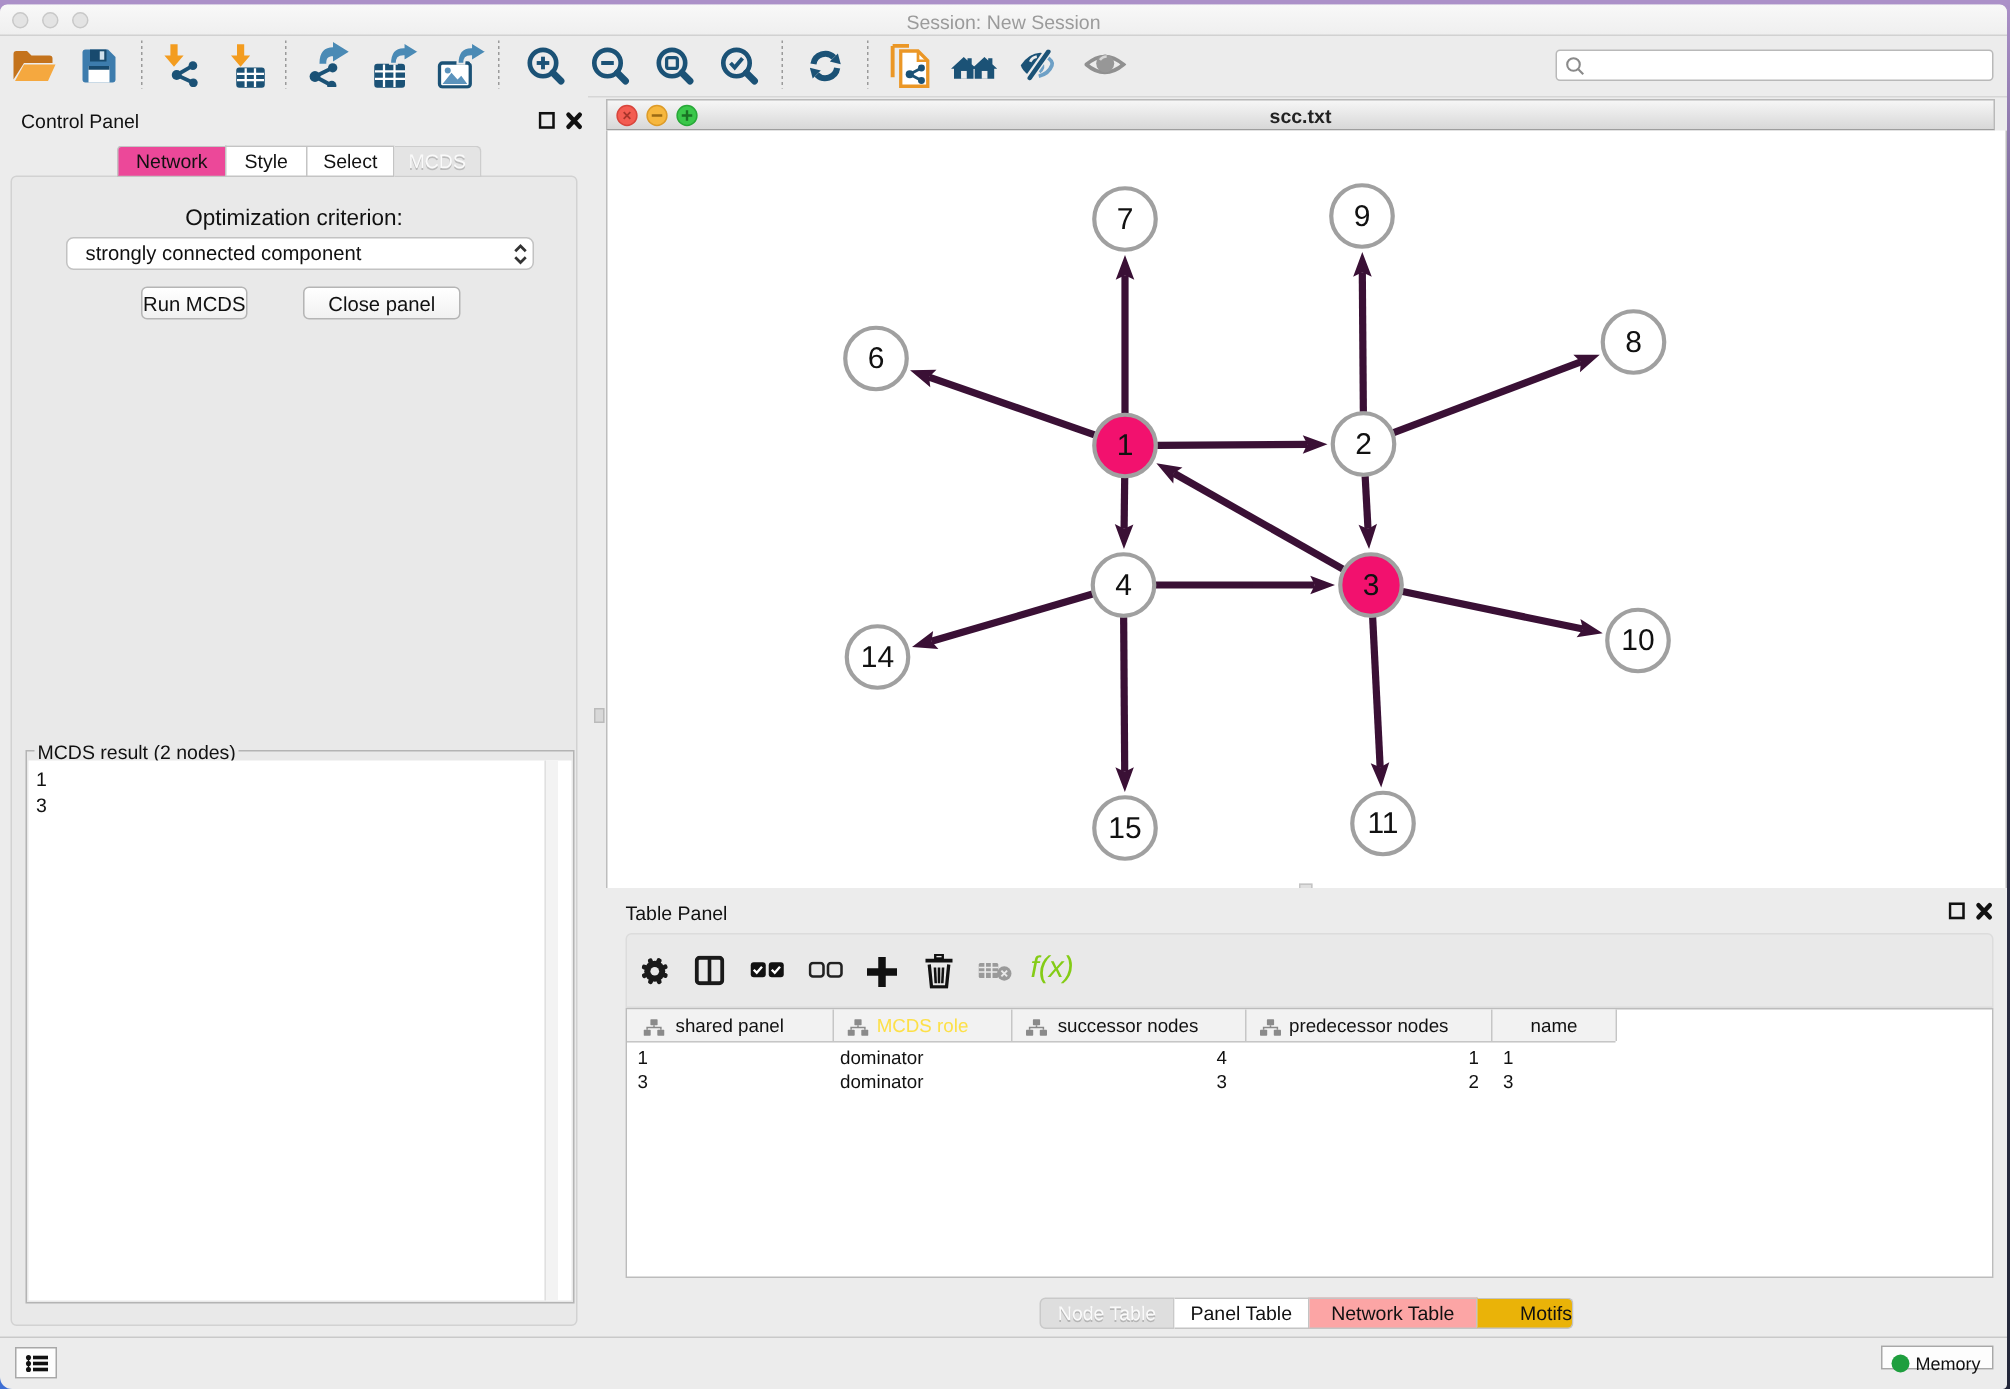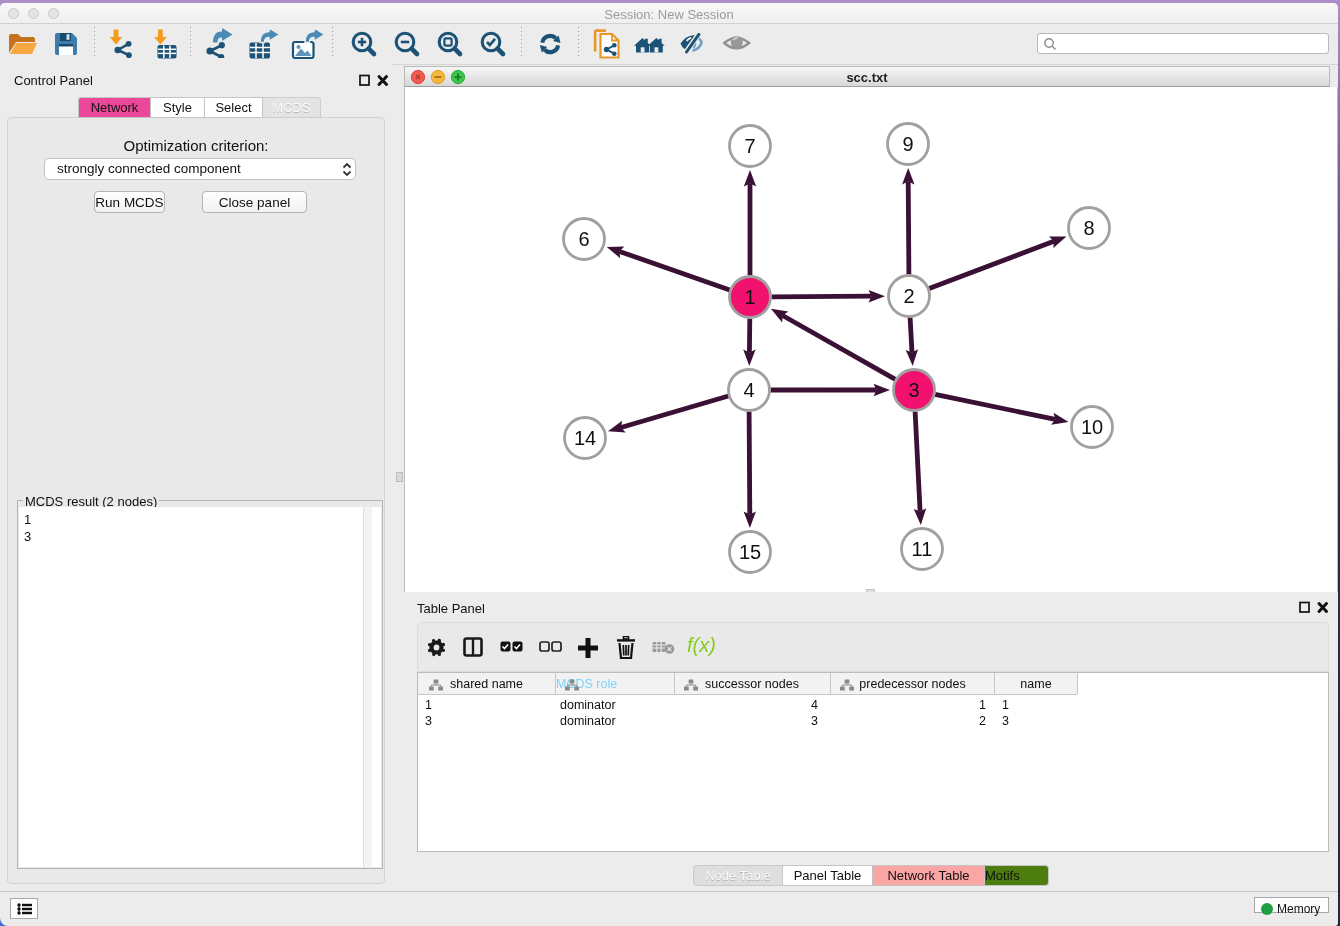--- a/index.html
+++ b/index.html
@@ -314,22 +314,22 @@
       <line x1="9.1" y1="1" x2="9.1" y2="11"></line>
     </g>
     <circle cx="17.5" cy="8" r="4.8" fill="#9a9a9a"></circle>
     <path d="M15.6 6.1 L19.4 9.9 M19.4 6.1 L15.6 9.9" stroke="#e9e9e9" stroke-width="1.3"></path>
   </svg>
 <div class="abs" style="left:687px;top:634px;font-family:Liberation Sans, sans-serif;font-style:italic;font-size:20px;color:#84cc16">f(x)</div>
 
 <div class="abs" style="left:417px;top:672px;width:912px;height:180px;background:#fff;border:1px solid #bcbcbc"></div>
 <div class="abs" style="left:418px;top:673px;width:659px;height:22px;background:#f2f2f2;border-bottom:1px solid #c6c6c6"></div>
 
-<div class="abs" style="left:418px;top:677px;width:137px;text-align:center;font-size:12.5px;color:#111">shared name</div>
-<div class="abs" style="left:556px;top:677px;width:118px;text-align:left;font-size:12.5px;color:#7dd3fc">MCDS role</div>
+<div class="abs" style="left:418px;top:677px;width:137px;text-align:center;font-size:12.5px;color:#111">shared panel</div>
+<div class="abs" style="left:556px;top:677px;width:118px;text-align:center;font-size:12.5px;color:#fde047">MCDS role</div>
 <div class="abs" style="left:675px;top:677px;width:154px;text-align:center;font-size:12.5px;color:#111">successor nodes</div>
 <div class="abs" style="left:831px;top:677px;width:163px;text-align:center;font-size:12.5px;color:#111">predecessor nodes</div>
 <div class="abs" style="left:995px;top:677px;width:82px;text-align:center;font-size:12.5px;color:#111">name</div>
 <svg style="position:absolute;left:429px;top:679px" width="14" height="12" viewBox="0 0 14 12">
     <g fill="#8a8a8a">
       <rect x="4.6" y="0.5" width="4.8" height="4" rx="0.5"></rect>
       <rect x="0" y="7.5" width="4.8" height="4" rx="0.5"></rect>
       <rect x="9.2" y="7.5" width="4.8" height="4" rx="0.5"></rect>
     </g>
     <path d="M7 4.5 L7 6 M2.4 7.5 L2.4 6 L11.6 6 L11.6 7.5" stroke="#8a8a8a" stroke-width="1" fill="none"></path>
@@ -372,21 +372,21 @@
 <div class="abs" style="left:425px;top:714px;font-size:12.5px;color:#111">3</div>
 <div class="abs" style="left:560px;top:714px;font-size:12.5px;color:#111">dominator</div>
 <div class="abs" style="left:700px;top:714px;width:118px;text-align:right;font-size:12.5px;color:#111">3</div>
 <div class="abs" style="left:860px;top:714px;width:126px;text-align:right;font-size:12.5px;color:#111">2</div>
 <div class="abs" style="left:1002px;top:714px;font-size:12.5px;color:#111">3</div>
 
 <div class="abs" style="left:693px;top:865px;height:21px;display:flex;font-size:13px">
   <div style="width:90px;background:#dedede;border:1px solid #c9c9c9;border-radius:4px 0 0 4px;text-align:center;line-height:20px;color:#fafafa;text-shadow:0 1px 0 #b5b5b5">Node Table</div>
   <div style="width:90px;background:#fff;border:1px solid #c4c4c4;border-left:none;text-align:center;line-height:20px;color:#111">Panel Table</div>
   <div style="width:112px;background:#fca5a5;border:1px solid #c4c4c4;border-left:none;text-align:center;line-height:20px;color:#111">Network Table</div>
-  <div style="width:64px;background:#4d7c0f;border:1px solid #c4c4c4;border-left:none;border-radius:0 4px 4px 0;text-align:left;line-height:20px;color:#111">Motifs</div>
+  <div style="width:64px;background:#eab308;border:1px solid #c4c4c4;border-left:none;border-radius:0 4px 4px 0;text-align:right;line-height:20px;color:#111">Motifs</div>
 </div>
 
 <div class="abs" style="left:0;top:890.5px;width:1338px;height:1px;background:#c9c9c9"></div>
 <div class="abs" style="left:10px;top:898px;width:28px;height:21px;background:#fdfdfd;border:1px solid #a8a8a8"></div>
 <svg class="abs" style="left:17px;top:903px" width="15" height="12" viewBox="0 0 15 12">
  <g fill="#111">
       <circle cx="2" cy="2" r="1.7"></circle>
       <circle cx="2" cy="6" r="1.7"></circle>
       <circle cx="2" cy="10" r="1.7"></circle>
  <rect x="5" y="0.8" width="10" height="2.4"></rect>

